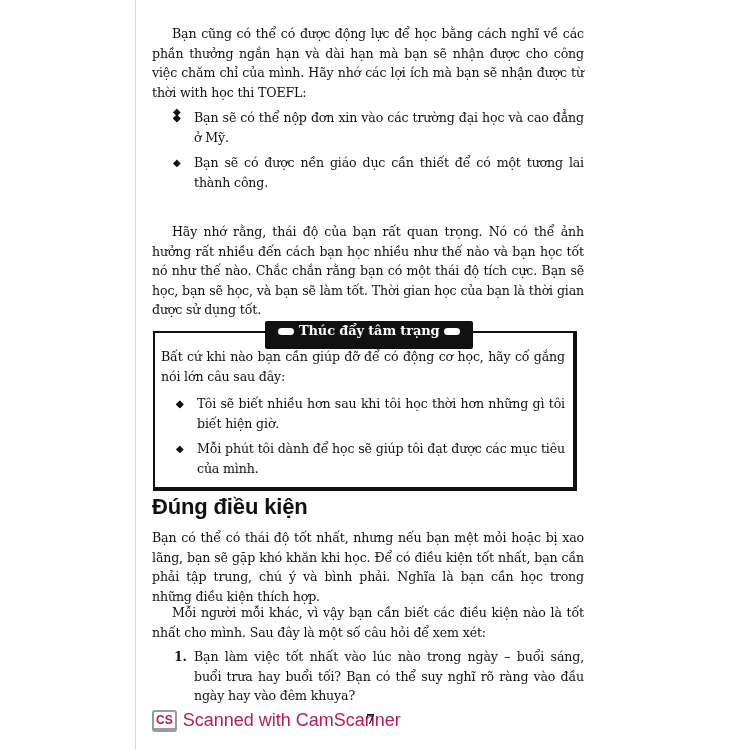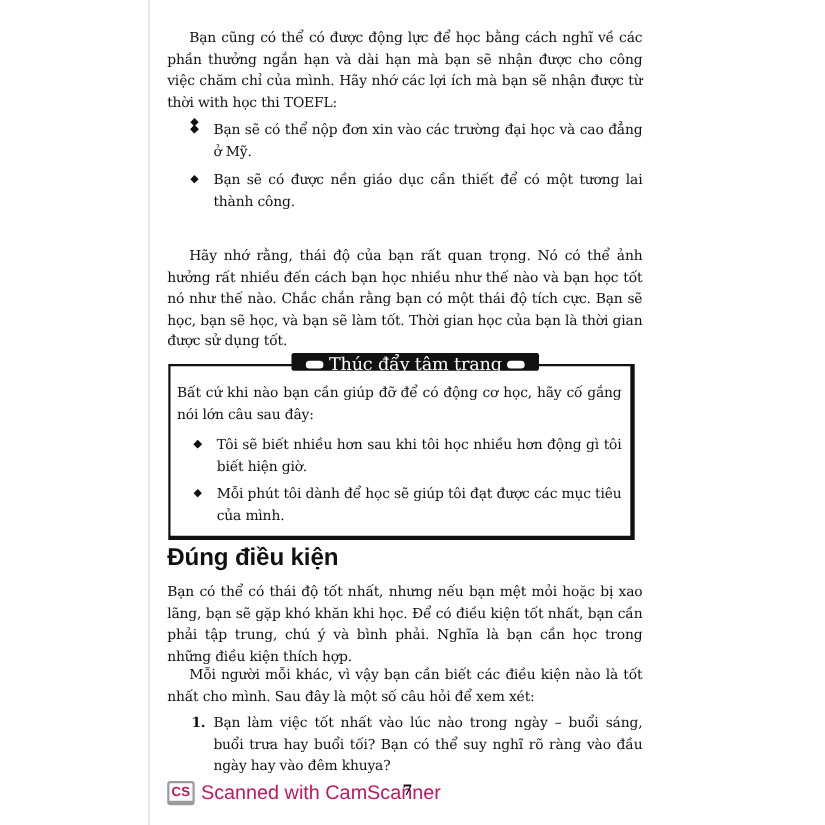--- a/index.html
+++ b/index.html
@@ -19,21 +19,21 @@
   ul.bul li .dia { position:absolute; left:21px; top:0; font-size:10px; }
   .list1 { position:absolute; top:102px; left:0; right:0; }
   .list1 li { margin-bottom:6px; }
   .p2 { position:absolute; top:222px; left:0; right:0; }
   .box {
     position:absolute; top:331px; left:1px; width:424px; height:160px;
     border:2px solid #111; border-right-width:4px; border-bottom-width:4px; box-sizing:border-box;
   }
   .box-title {
     position:absolute; top:-12px; left:110px; background:#111; color:#fff;
-    font-weight:normal; padding:0 8px; height:16px; line-height:20px; font-size:16px;
+    font-weight:bold; padding:0 8px; height:28px; line-height:20px; font-size:13px;
     border-radius:2px; white-space:nowrap;
   }
   .pill { display:inline-block; width:16px; height:7px; background:#fff; border-radius:4px; vertical-align:middle; margin:0 5px; }
   .box-body { position:absolute; top:14px; left:6px; right:8px; }
   .box ul.bul li { padding-left:36px; margin-bottom:6px; }
   .box ul.bul li .dia { left:15px; }
   .box ul.bul { margin-top:8px; }
   .h2 {
     position:absolute; top:497px; left:0;
     font-family:"Liberation Sans", "DejaVu Sans", sans-serif; font-weight:bold; font-size:22px;
@@ -66,21 +66,21 @@
   </ul>
 
   <p class="p2 indent">Hãy nhớ rằng, thái độ của bạn rất quan trọng. Nó có thể ảnh hưởng rất nhiều đến cách bạn học nhiều như thế nào và bạn học tốt nó như thế nào. Chắc chắn rằng bạn có một thái độ tích cực. Bạn sẽ học, bạn sẽ học, và bạn sẽ làm tốt. Thời gian học của bạn là thời gian được sử dụng tốt.</p>
 
   <div class="box">
     <div class="box-title"><span class="pill"></span><span>Thúc đẩy tâm trạng</span><span class="pill"></span></div>
     <div class="box-body">
       <p>Bất cứ khi nào bạn cần giúp đỡ để có động cơ học, hãy cố gắng nói lớn câu sau đây:</p>
       <ul class="bul">
         <li><span class="dia">◆</span></li>
-        <li><span class="dia">◆</span><span>Tôi sẽ biết nhiều hơn sau khi tôi học nhiều hơn động gì tôi biết hiện giờ.</span></li>
+        <li><span class="dia">◆</span><span>Tôi sẽ biết nhiều hơn sau khi tôi học thời hơn những gì tôi biết hiện giờ.</span></li>
         <li><span class="dia">◆</span><span>Mỗi phút tôi dành để học sẽ giúp tôi đạt được các mục tiêu của mình.</span></li>
       </ul>
     </div>
   </div>
 
   <div class="h2">Đúng điều kiện</div>
 
   <p class="p3">Bạn có thể có thái độ tốt nhất, nhưng nếu bạn mệt mỏi hoặc bị xao lãng, bạn sẽ gặp khó khăn khi học. Để có điều kiện tốt nhất, bạn cần phải tập trung, chú ý và bình phải. Nghĩa là bạn cần học trong những điều kiện thích hợp.</p>
   <p class="p4 indent">Mỗi người mỗi khác, vì vậy bạn cần biết các điều kiện nào là tốt nhất cho mình. Sau đây là một số câu hỏi để xem xét:</p>
 

